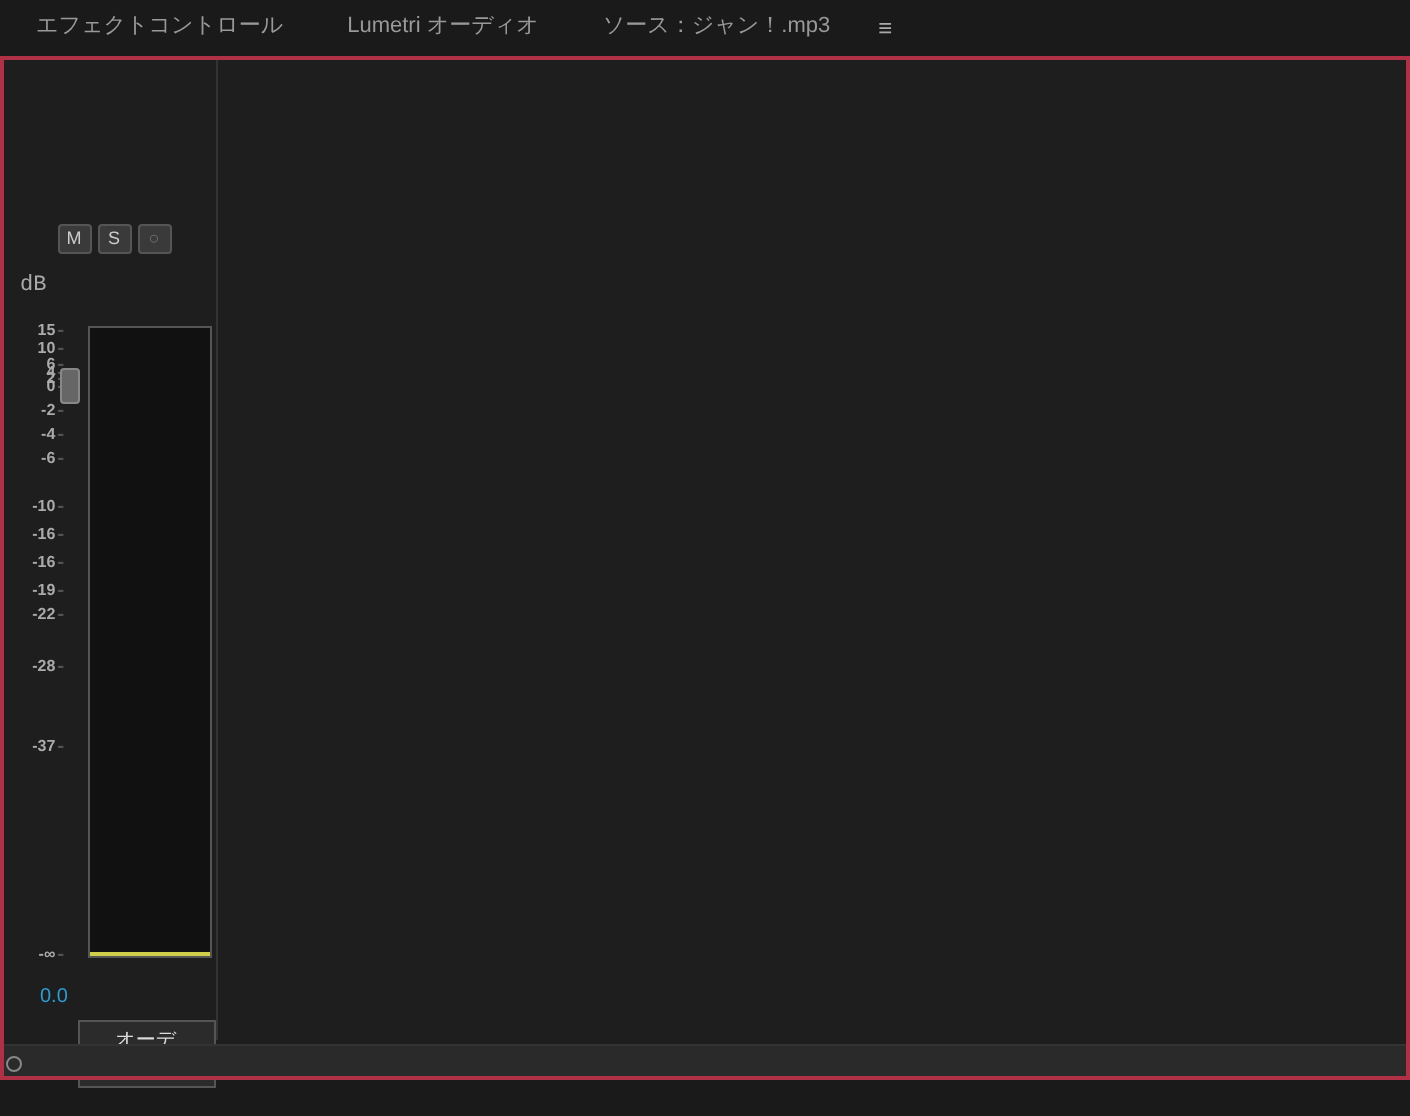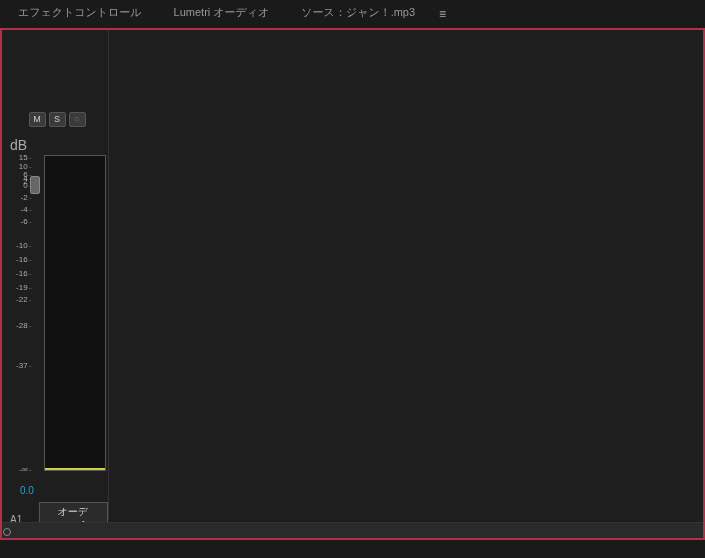--- a/index.html
+++ b/index.html
@@ -78,29 +78,31 @@
     text-align: center;
     line-height: 13px;
     border-radius: 2px;
     cursor: pointer;
   }
   .ms-btn.circle {
     color: #777;
   }
   .db-label {
     color: #aaa;
-    font-size: 14px;
+    font-size: 11px;
     margin-left: 4px;
     margin-top: 6px;
+    font-family: Liberation Mono, monospace;
   }
   .meter-area {
     position: relative;
-    margin-top: 2px;
+    margin-top: 14px;
     height: 320px;
     display: flex;
+    font-weight: bold;
   }
   .scale {
     width: 26px;
     position: relative;
   }
   .tick {
     position: absolute;
     right: 2px;
     font-size: 8px;
     color: #aaa;

